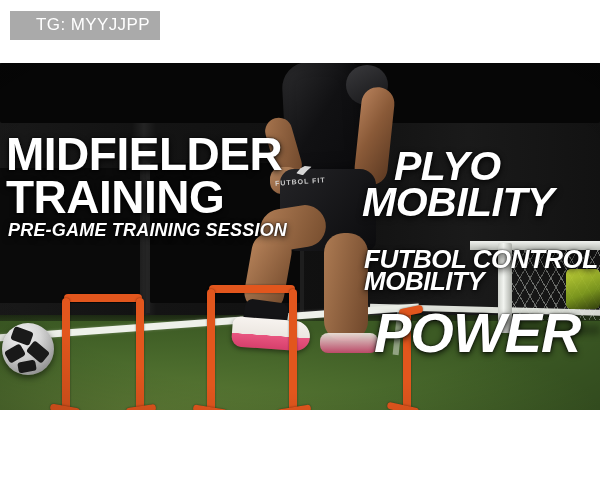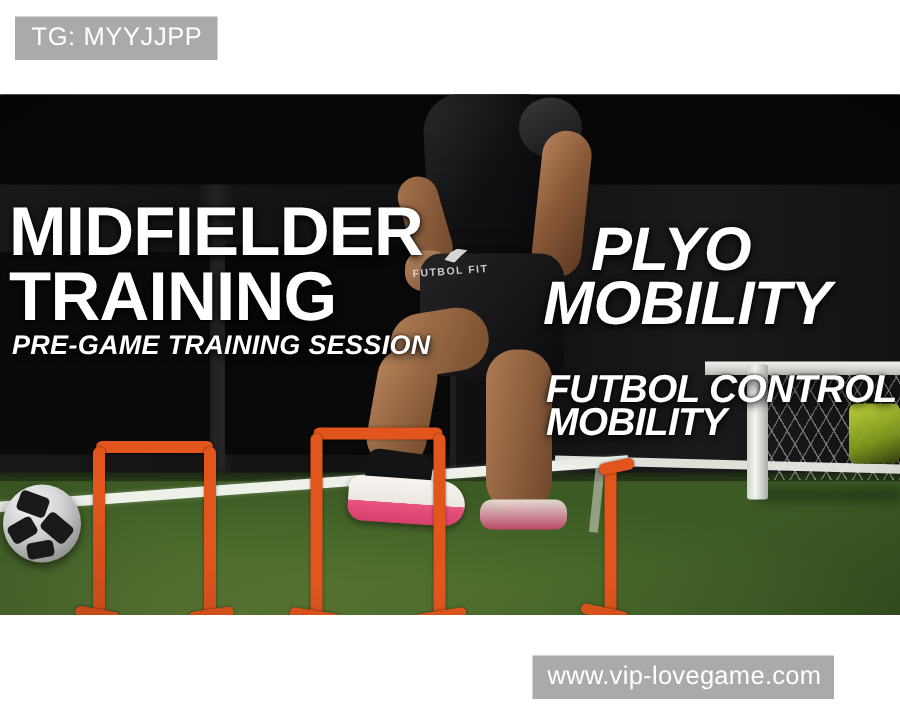--- a/index.html
+++ b/index.html
@@ -135,21 +135,21 @@
 
   
   .jersey-text{position:absolute;left:275px;top:115px;font-size:7px;color:#dcdcdc;
     letter-spacing:1px;font-weight:bold;transform:rotate(-4deg);opacity:.9;}
   .jersey-logo{position:absolute;left:296px;top:103px;width:16px;height:9px;
     background:#e6e6e6;transform:rotate(-6deg);
     clip-path:polygon(0% 70%,30% 20%,58% 0%,100% 18%,70% 55%,40% 100%);opacity:.92;}
 
   
   .tg-badge{position:absolute;left:10px;top:11px;background:#aaaaaa;color:#fff;
-    font-size:17px;padding:4px 10px 5px 11px;letter-spacing:.4px;line-height:20px;}
+    font-size:17px;padding:4px 10px 5px 26px;letter-spacing:.4px;line-height:20px;}
   .wm-badge{position:absolute;left:355px;top:437px;background:#aaaaaa;color:#fff;
     font-size:17px;padding:4px 8px 5px 10px;letter-spacing:.2px;line-height:20px;}
 </style>
 </head>
 <body>
 
 <div class="page">
 
   <div class="photo">
 
@@ -221,18 +221,18 @@
 
     <div class="vignette"></div>
 
     <div class="ovl title1">MIDFIELDER</div>
     <div class="ovl subtitle">PRE-GAME TRAINING SESSION</div>
     <div class="ovl title2">TRAINING</div>
     <div class="ovl plyo">PLYO</div>
     <div class="ovl mobility">MOBILITY</div>
     <div class="ovl close">FUTBOL CONTROL</div>
     <div class="ovl dribbling">MOBILITY</div>
+    <div class="ovl power">POWER</div>
   </div>
 
   <div class="tg-badge">TG: MYYJJPP</div>
-  <div class="wm-badge">www.vip-lovegame.com</div>
 
 </div>
 
 </body></html>

